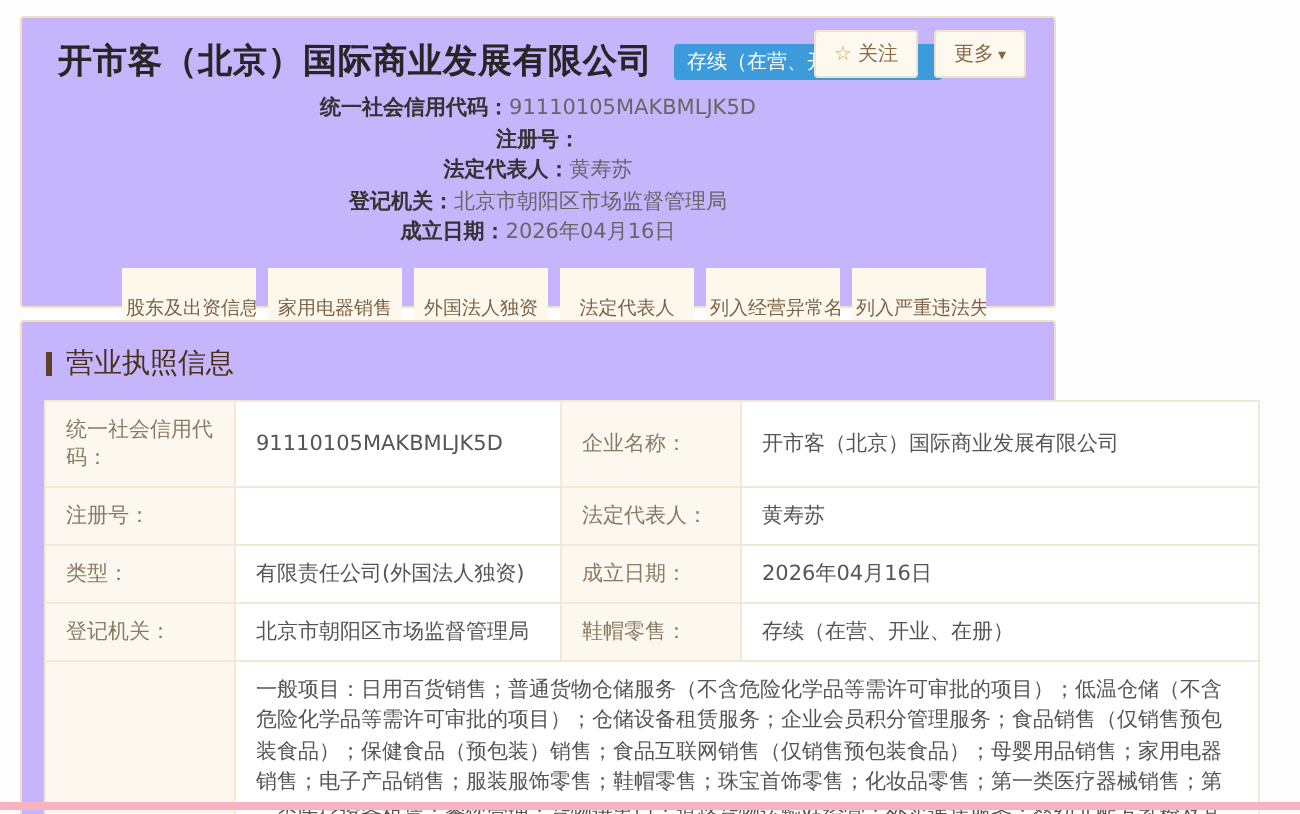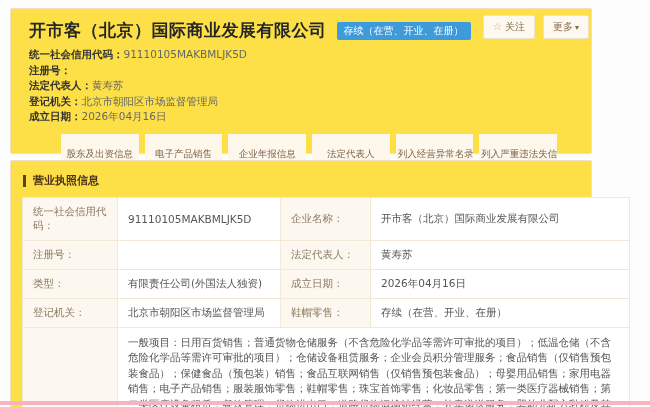--- a/index.html
+++ b/index.html
@@ -1,47 +1,47 @@
 <!DOCTYPE html>
 <html><head>
 <meta charset="utf-8">
 <style>
   * { margin:0; padding:0; box-sizing:border-box; }
   html,body { width:650px; height:407px; overflow:hidden; background:#fff;
     font-family:"DejaVu Sans","Liberation Sans",sans-serif; }
   .page { position:relative; width:650px; height:407px; background:#fdfdfd; }
 
-  .card { background:#fde047; border:1px solid #f0dfc4; border-radius:2px;
-    margin:0 10px; width:582px; }
+  .card { background:#c4b5fd; border:1px solid #f0dfc4; border-radius:2px;
+    margin:0 10px; width:518px; }
   .card1 { position:absolute; top:8px; left:0; height:146px; }
   .card2 { position:absolute; top:160px; left:0; height:300px; }
 
   .card1-inner { padding:10px 18px 0 18px; position:relative; }
   .title-row { display:flex; align-items:center; }
   .company-title { font-size:17px; font-weight:bold; color:#262626; letter-spacing:0.5px; }
   .status-badge { margin-left:10px; background:#3d9bdb; color:#fff; font-size:10px;
     padding:2px 7px; border-radius:2px; white-space:nowrap; }
-  .header-actions { position:absolute; right:2px; top:6px; display:flex; gap:8px;margin-left:12px; }
+  .header-actions { position:absolute; right:14px; top:6px; display:flex; gap:8px;margin-left:12px; }
   .hbtn { font-size:10px; color:#8a6a45; background:#fdf9f1; border:1px solid #f0e2c8;
     border-radius:2px; padding:4px 9px; cursor:pointer; white-space:nowrap; }
   .hbtn .star { color:#e6a23c; margin-right:3px; }
   .hbtn .caret { font-size:8px; margin-left:2px; }
 
-  .info-lines { margin-top:5px; }
+  .info-lines { margin-top:5px;text-align:center; }
   .info-line { font-size:10.5px; line-height:15.6px; }
   .info-line .lbl { font-weight:bold; color:#333; }
   .info-line .val { color:#666; }
 
   .tabs { display:flex; gap:6px; margin:9px 16px 0 32px; }
   .tab { flex:1; background:#fdf7ec; color:#7c6347; font-size:9.5px; text-align:center;
     padding:14px 2px; cursor:pointer; white-space:nowrap; overflow:hidden; }
 
   .section-head { display:flex; align-items:center; padding:12px 0 9px 12px; }
   .section-bar { width:3px; height:12px; background:#5f4023; margin-right:7px; }
-  .section-title { font-size:11px; font-weight:bold; color:#4a3018; }
+  .section-title { font-size:14px; font-weight:normal; color:#4a3018; }
 
   table.lic { border-collapse:collapse; table-layout:fixed; width:608px; margin:0 11px; }
   table.lic td { border:1px solid #f3e8d5; font-size:10.5px; padding:7px 10px;
     vertical-align:middle; word-break:break-all; }
   td.lab { background:#fdf8ef; color:#8a7a63; width:95px; }
   td.lab2 { width:90px;font-family:Liberation Mono, monospace; }
   td.val { background:#fff; color:#555; }
   td.scope { line-height:15.4px; color:#555; padding:9px 10px; vertical-align:top; }
 
   .pink-bar { position:absolute; left:0; top:401px; width:650px; height:4px;
@@ -77,22 +77,22 @@
         <div class="info-line">
           <span class="lbl">登记机关：</span><span class="val">北京市朝阳区市场监督管理局</span>
         </div>
         <div class="info-line">
           <span class="lbl">成立日期：</span><span class="val">2026年04月16日</span>
         </div>
       </div>
 
       <div class="tabs">
         <div class="tab">股东及出资信息</div>
-        <div class="tab">电子产品销售</div>
-        <div class="tab">企业年报信息</div>
+        <div class="tab">家用电器销售</div>
+        <div class="tab">外国法人独资</div>
         <div class="tab">法定代表人</div>
         <div class="tab">列入经营异常名录...</div>
         <div class="tab">列入严重违法失信...</div>
       </div>
     </div>
   </div>
 
   <div class="card card2">
     <div class="section-head">
       <span class="section-bar"></span>

